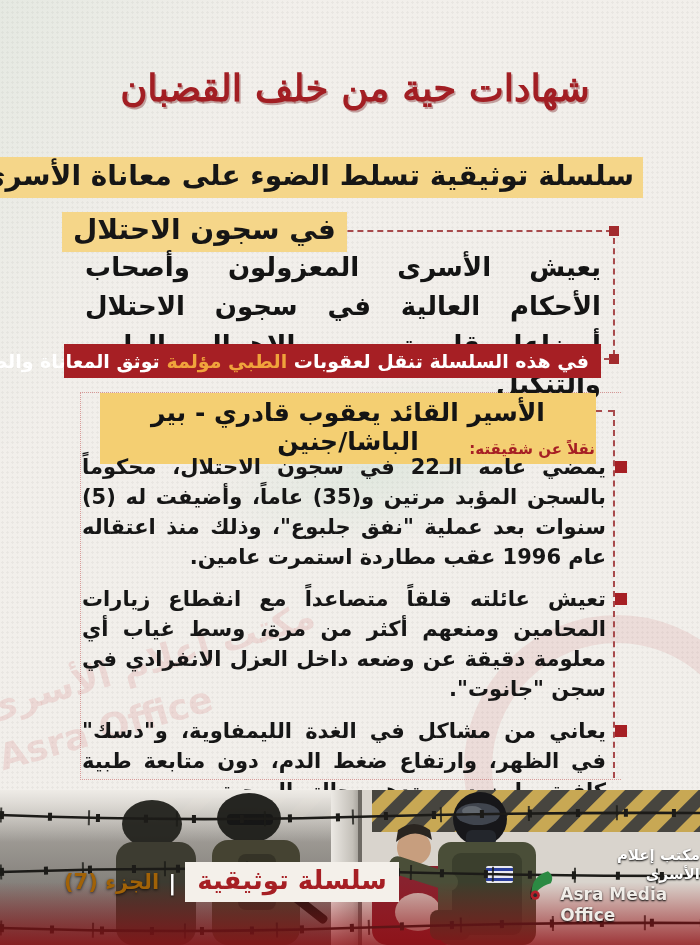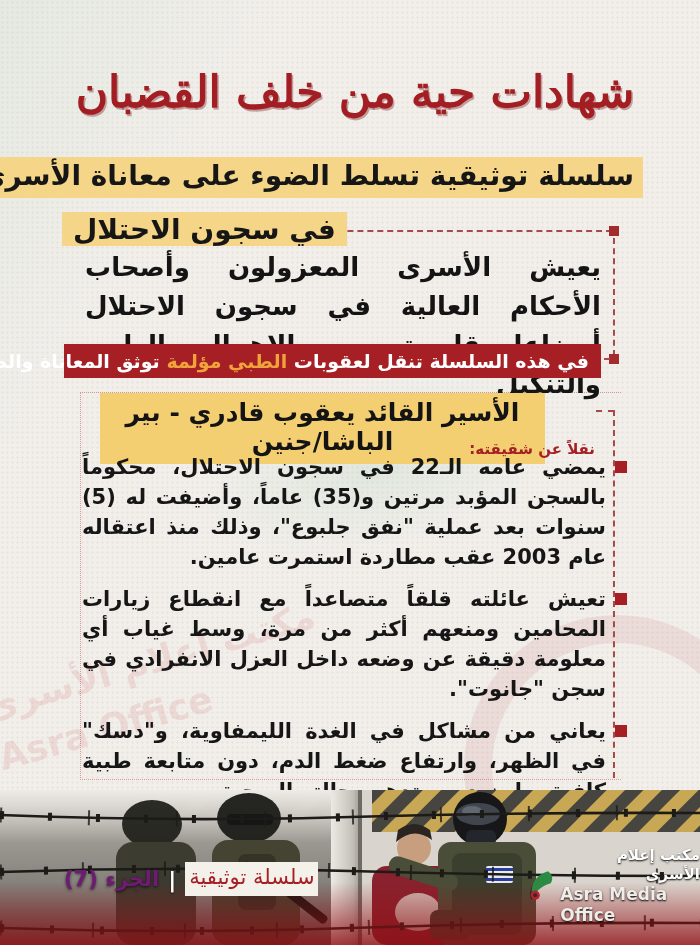--- a/index.html
+++ b/index.html
@@ -13,61 +13,61 @@
   .wm-green-band{left:-120px;top:-80px;width:560px;height:480px;transform:rotate(-14deg);
           background:linear-gradient(135deg,rgba(150,195,168,.22),rgba(150,195,168,0) 55%);}
   .wm-green-blob{left:190px;top:380px;width:380px;height:170px;transform:rotate(-14deg);
           background:radial-gradient(ellipse at center,rgba(150,200,170,.20),transparent 68%);}
   .wm-red-ring{right:-70px;top:615px;width:250px;height:250px;border:28px solid rgba(190,60,60,.10);
           border-radius:50%;}
   .wm-red-text{left:-14px;top:635px;transform:rotate(-16deg);color:rgba(190,40,40,.11);
           font-weight:bold;font-size:36px;line-height:52px;}
   
   .main-title{position:absolute;left:60px;right:50px;top:66px;z-index:2;direction:rtl;text-align:center;
-          font-family:"DejaVu Serif",serif;font-size:44px;font-weight:900;color:#a21e23;
+          font-family:"DejaVu Serif",serif;font-size:37px;font-weight:900;color:#a21e23;
           text-shadow:1.5px 1.5px 0 rgba(110,15,18,.35);}
   .subtitle{position:absolute;top:157px;right:57px;z-index:2;direction:rtl;white-space:nowrap;
           background:#f5d689;color:#161616;font-size:28px;font-weight:800;padding:2px 9px 6px;}
   .subtitle-tail{position:absolute;top:212px;left:62px;z-index:2;direction:rtl;white-space:nowrap;
-          background:#f5d689;color:#161616;font-size:28px;font-weight:800;padding:1px 11px 0;}
+          background:#f5d689;color:#161616;font-size:28px;font-weight:800;padding:1px 11px 6px;}
   
   .sq{position:absolute;width:10px;height:10px;background:#a32b2e;z-index:1;}
   .dash-h{position:absolute;border-top:2px dashed #a84a4c;z-index:1;}
   .dash-v{position:absolute;border-left:2px dashed #a84a4c;z-index:1;}
   #sq1{left:234px;top:226px;} #dh1{left:248px;top:230px;width:364px;}
   #sq2{left:609px;top:226px;} #dv1{left:613px;top:238px;height:118px;}
   #sq3{left:609px;top:354px;} #dh2{left:594px;top:358px;width:16px;}
   #dh3{left:596px;top:410px;width:18px;} #dv2{left:613px;top:410px;height:368px;}
   .intro{position:absolute;top:248px;left:85px;width:516px;z-index:2;direction:rtl;
           text-align:justify;text-align-last:justify;color:#141414;
           font-size:26px;font-weight:800;line-height:39px;}
   .banner{position:absolute;top:344px;left:64px;width:537px;height:34px;z-index:2;direction:rtl;
           background:#a61f24;color:#fff;font-size:19px;font-weight:800;line-height:34px;
           padding:0 12px;box-sizing:border-box;white-space:nowrap;}
   .banner .hl{color:#f0a33c;}
   
   .dotted-box{position:absolute;left:80px;top:392px;width:540px;height:386px;z-index:0;
           border:1px dotted rgba(195,85,85,.55);border-right:none;}
-  .case-title{position:absolute;top:393px;left:100px;width:445px;z-index:2;direction:rtl;
+  .case-title{position:absolute;top:393px;left:100px;width:496px;z-index:2;direction:rtl;
           background:#f4cf72;color:#141414;text-align:center;
           font-size:25px;font-weight:800;padding:5px 8px 8px;box-sizing:border-box;}
   .source-label{position:absolute;top:440px;right:105px;z-index:2;direction:rtl;
           color:#a61f24;font-size:15px;font-weight:800;}
   .bullets{position:absolute;top:452px;right:70px;width:548px;z-index:2;direction:rtl;}
   .bullet{position:relative;padding-right:24px;margin-bottom:12px;text-align:justify;
           color:#161616;font-size:21px;font-weight:700;line-height:30px;}
   .bullet .marker{position:absolute;right:3px;top:9px;width:12px;height:12px;background:#a61f24;}
   
   .photo{position:absolute;left:0;top:790px;width:700px;height:155px;z-index:3;}
   .photo svg{display:block;}
   .series-badge{position:absolute;left:64px;top:862px;z-index:5;direction:rtl;
           display:flex;align-items:center;gap:9px;}
-  .series-box{background:#f4f0ea;color:#a61f24;font-size:21px;font-weight:400;padding:3px 4px 7px;}
+  .series-box{background:#f4f0ea;color:#a61f24;font-size:26px;font-weight:700;padding:3px 12px 7px;}
   .series-sep{color:#fff;font-size:22px;font-weight:700;text-shadow:0 1px 2px rgba(0,0,0,.7);}
-  .series-part{color:#701a75;font-size:21px;font-weight:800;text-shadow:0 1px 3px rgba(0,0,0,.7);}
+  .series-part{color:#a16207;font-size:21px;font-weight:800;text-shadow:0 1px 3px rgba(0,0,0,.7);}
   .footer-logo{position:absolute;left:526px;top:846px;z-index:5;display:flex;align-items:center;gap:6px;}
   .logo-text{display:flex;flex-direction:column;line-height:1.25;}
   .logo-ar{color:#fff;font-size:15px;font-weight:800;text-shadow:0 1px 2px #000;direction:rtl;}
   .logo-en{color:#f0ede8;font-size:17px;font-weight:700;text-shadow:0 1px 2px #000;}
 </style>
 </head>
 <body>
 
 <div id="poster">
 
@@ -97,21 +97,21 @@
   <div class="dotted-box"></div>
   <div class="dash-h" id="dh3"></div>
   <div class="dash-v" id="dv2"></div>
 
   <div class="case-title">الأسير القائد يعقوب قادري - بير الباشا/جنين</div>
   <div class="source-label">نقلاً عن شقيقته:</div>
 
   <div class="bullets">
     <div class="bullet">
       <span class="marker"></span>
-      <span>يمضي عامه الـ22 في سجون الاحتلال، محكوماً بالسجن المؤبد مرتين و(35) عاماً، وأضيفت له (5) سنوات بعد عملية "نفق جلبوع"، وذلك منذ اعتقاله عام 2003 عقب مطاردة استمرت عامين.</span>
+      <span>يمضي عامه الـ22 في سجون الاحتلال، محكوماً بالسجن المؤبد مرتين و(35) عاماً، وأضيفت له (5) سنوات بعد عملية "نفق جلبوع"، وذلك منذ اعتقاله عام 1996 عقب مطاردة استمرت عامين.</span>
     </div>
     <div class="bullet">
       <span class="marker"></span>
       <span>تعيش عائلته قلقاً متصاعداً مع انقطاع زيارات المحامين ومنعهم أكثر من مرة، وسط غياب أي معلومة دقيقة عن وضعه داخل العزل الانفرادي في سجن "جانوت".</span>
     </div>
     <div class="bullet">
       <span class="marker"></span>
       <span>يعاني من مشاكل في الغدة الليمفاوية، و"دسك" في الظهر، وارتفاع ضغط الدم، دون متابعة طبية كافية، ما يزيد من تدهور حالته الصحية.</span>
     </div>
     <div class="bullet">

